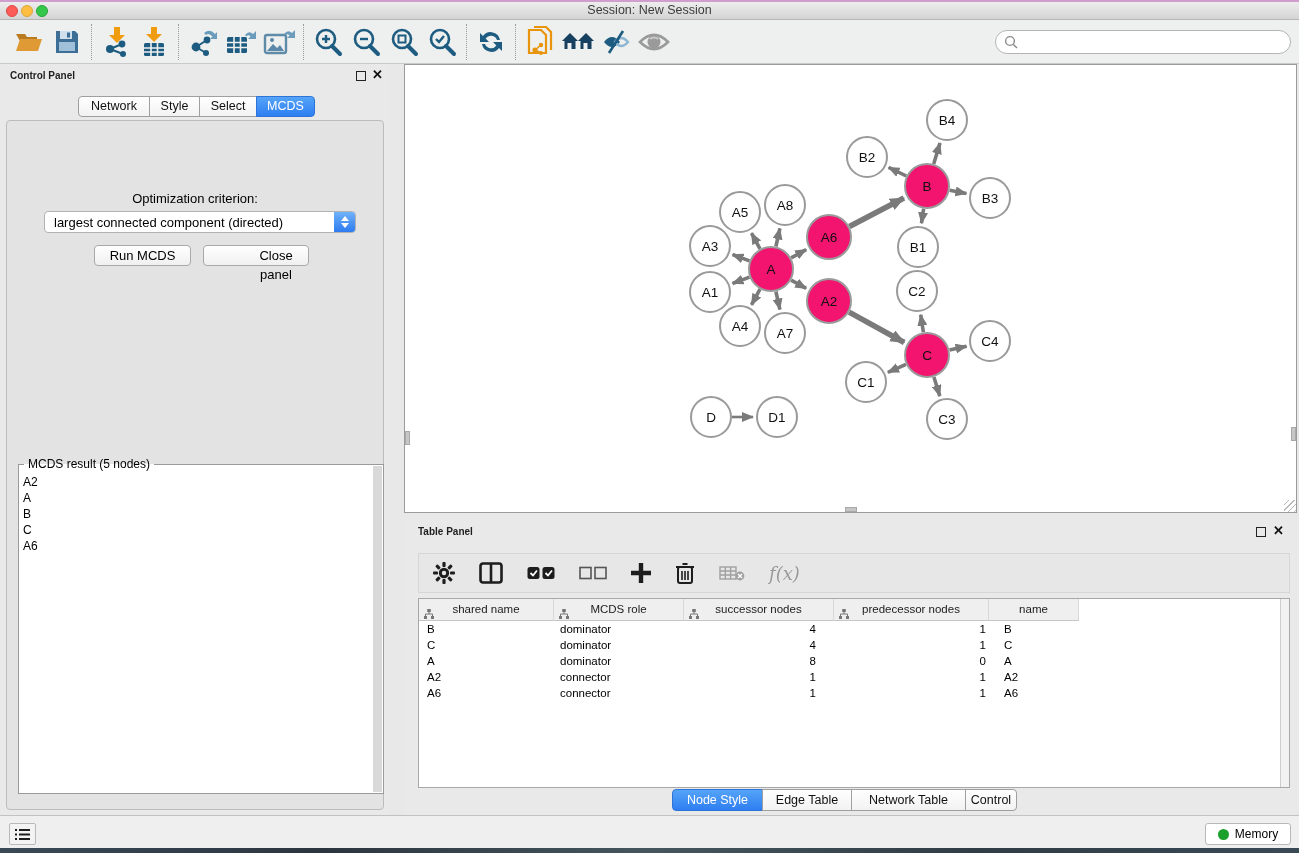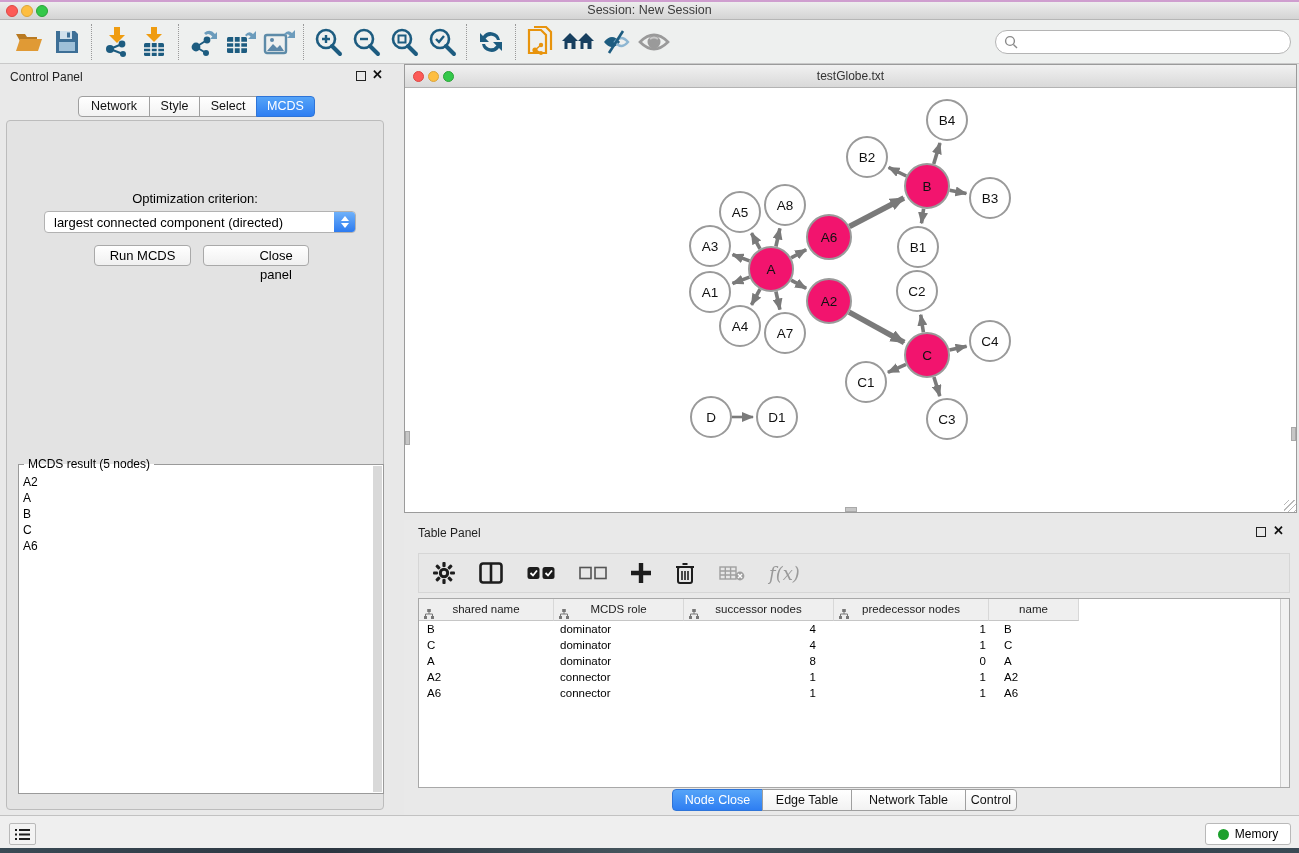--- a/index.html
+++ b/index.html
@@ -23,21 +23,21 @@
   .tb-icon { width:38px; height:34px; display:flex; align-items:center; justify-content:center; flex:0 0 auto; }
   .tb-sep { border-left:1px dotted #9a9a9a; height:36px; margin:0 5px; flex:0 0 auto; }
   .tb-spacer { flex:1 1 auto; }
   .search-box { width:296px; height:24px; border:1px solid #b4b4b4; border-radius:12px; background:#fff;
     margin-right:8px; display:flex; align-items:center; padding-left:8px; }
   .search-box input { border:none; outline:none; flex:1; font-size:12px; background:transparent; height:20px; }
 
   
   .control-panel { position:absolute; left:0; top:64px; width:390px; height:751px; background:#e9e9e9; }
   .panel-head { position:absolute; left:0; top:0; right:0; height:26px; }
-  .panel-title { position:absolute; left:10px; top:6px; font-size:12px; color:#1f1f1f; }
+  .panel-title { position:absolute; left:10px; top:6px; font-size:10px; color:#1f1f1f;font-weight:bold; }
   .win-btn-float { position:absolute; width:10px; height:10px; border:1.5px solid #222; top:7px; }
   .win-btn-close { position:absolute; top:4px; font-size:13px; font-weight:bold; color:#111; line-height:14px; }
   .cp-float { right:24px; } .cp-close { right:7px; }
 
   .seg { position:absolute; display:flex; }
   .seg .seg-btn { border:1px solid #9f9f9f; background:linear-gradient(#ffffff,#f2f2f2); color:#111;
     font-size:12.5px; text-align:center; line-height:19px; margin-left:-1px; }
   .seg .seg-btn:first-child { border-radius:4px 0 0 4px; margin-left:0; }
   .seg .seg-btn:last-child { border-radius:0 4px 4px 0; }
   .seg .seg-btn.selected { background:linear-gradient(#55a4f8,#2e7ef2); border-color:#2e74d8; color:#fff; }
@@ -302,26 +302,20 @@
           <div>B</div>
           <div>C</div>
           <div>A6</div>
         </div>
       <div class="result-scroll"></div>
     </div>
   </div>
 </div>
 
 <div class="net-window">
-  <div class="net-titlebar">
-    <span class="tl red net-tl" style="left:8px"></span>
-    <span class="tl yellow net-tl" style="left:23px"></span>
-    <span class="tl green net-tl" style="left:38px"></span>
-    <div class="title">testGlobe.txt</div>
-  </div>
   <div class="net-canvas">
     <svg id="graph-svg" width="891" height="424" viewBox="0 0 891 424">
         <defs>
 <marker id="arr-m" viewBox="0 0 12 10" refX="11" refY="5" markerWidth="12" markerHeight="10" markerUnits="userSpaceOnUse" orient="auto">
             <path d="M0,0 L12,5 L0,10 Z" fill="#7A7A7A"></path>
           </marker>
 <marker id="arr-t" viewBox="0 0 12 10" refX="11" refY="5" markerWidth="15" markerHeight="12.5" markerUnits="userSpaceOnUse" orient="auto">
             <path d="M0,0 L12,5 L0,10 Z" fill="#7A7A7A"></path>
           </marker>
 </defs>
@@ -548,21 +542,21 @@
           <div class="dt-cell" style="width: 130px; text-align: left; padding-left: 6px;">connector</div>
           <div class="dt-cell" style="width: 150px; text-align: right; padding-right: 18px;">1</div>
           <div class="dt-cell" style="width: 155px; text-align: right; padding-right: 3px;">1</div>
           <div class="dt-cell" style="width: 90px; text-align: left; padding-left: 15px;">A6</div>
         </div>
       </div>
     <div class="dt-scroll"></div>
   </div>
 
   <div class="seg tp-tabs">
-    <div class="seg-btn selected" style="width:91px">Node Close</div>
+    <div class="seg-btn selected" style="width:91px">Node Style</div>
     <div class="seg-btn" style="width:90px">Edge Table</div>
     <div class="seg-btn" style="width:115px">Network Table</div>
     <div class="seg-btn" style="width:52px">Control</div>
   </div>
 </div>
 
 <div class="status-bar">
   <div class="list-btn">
     <svg width="15" height="13" viewBox="0 0 15 13">
         <g fill="#1d1d1d">

